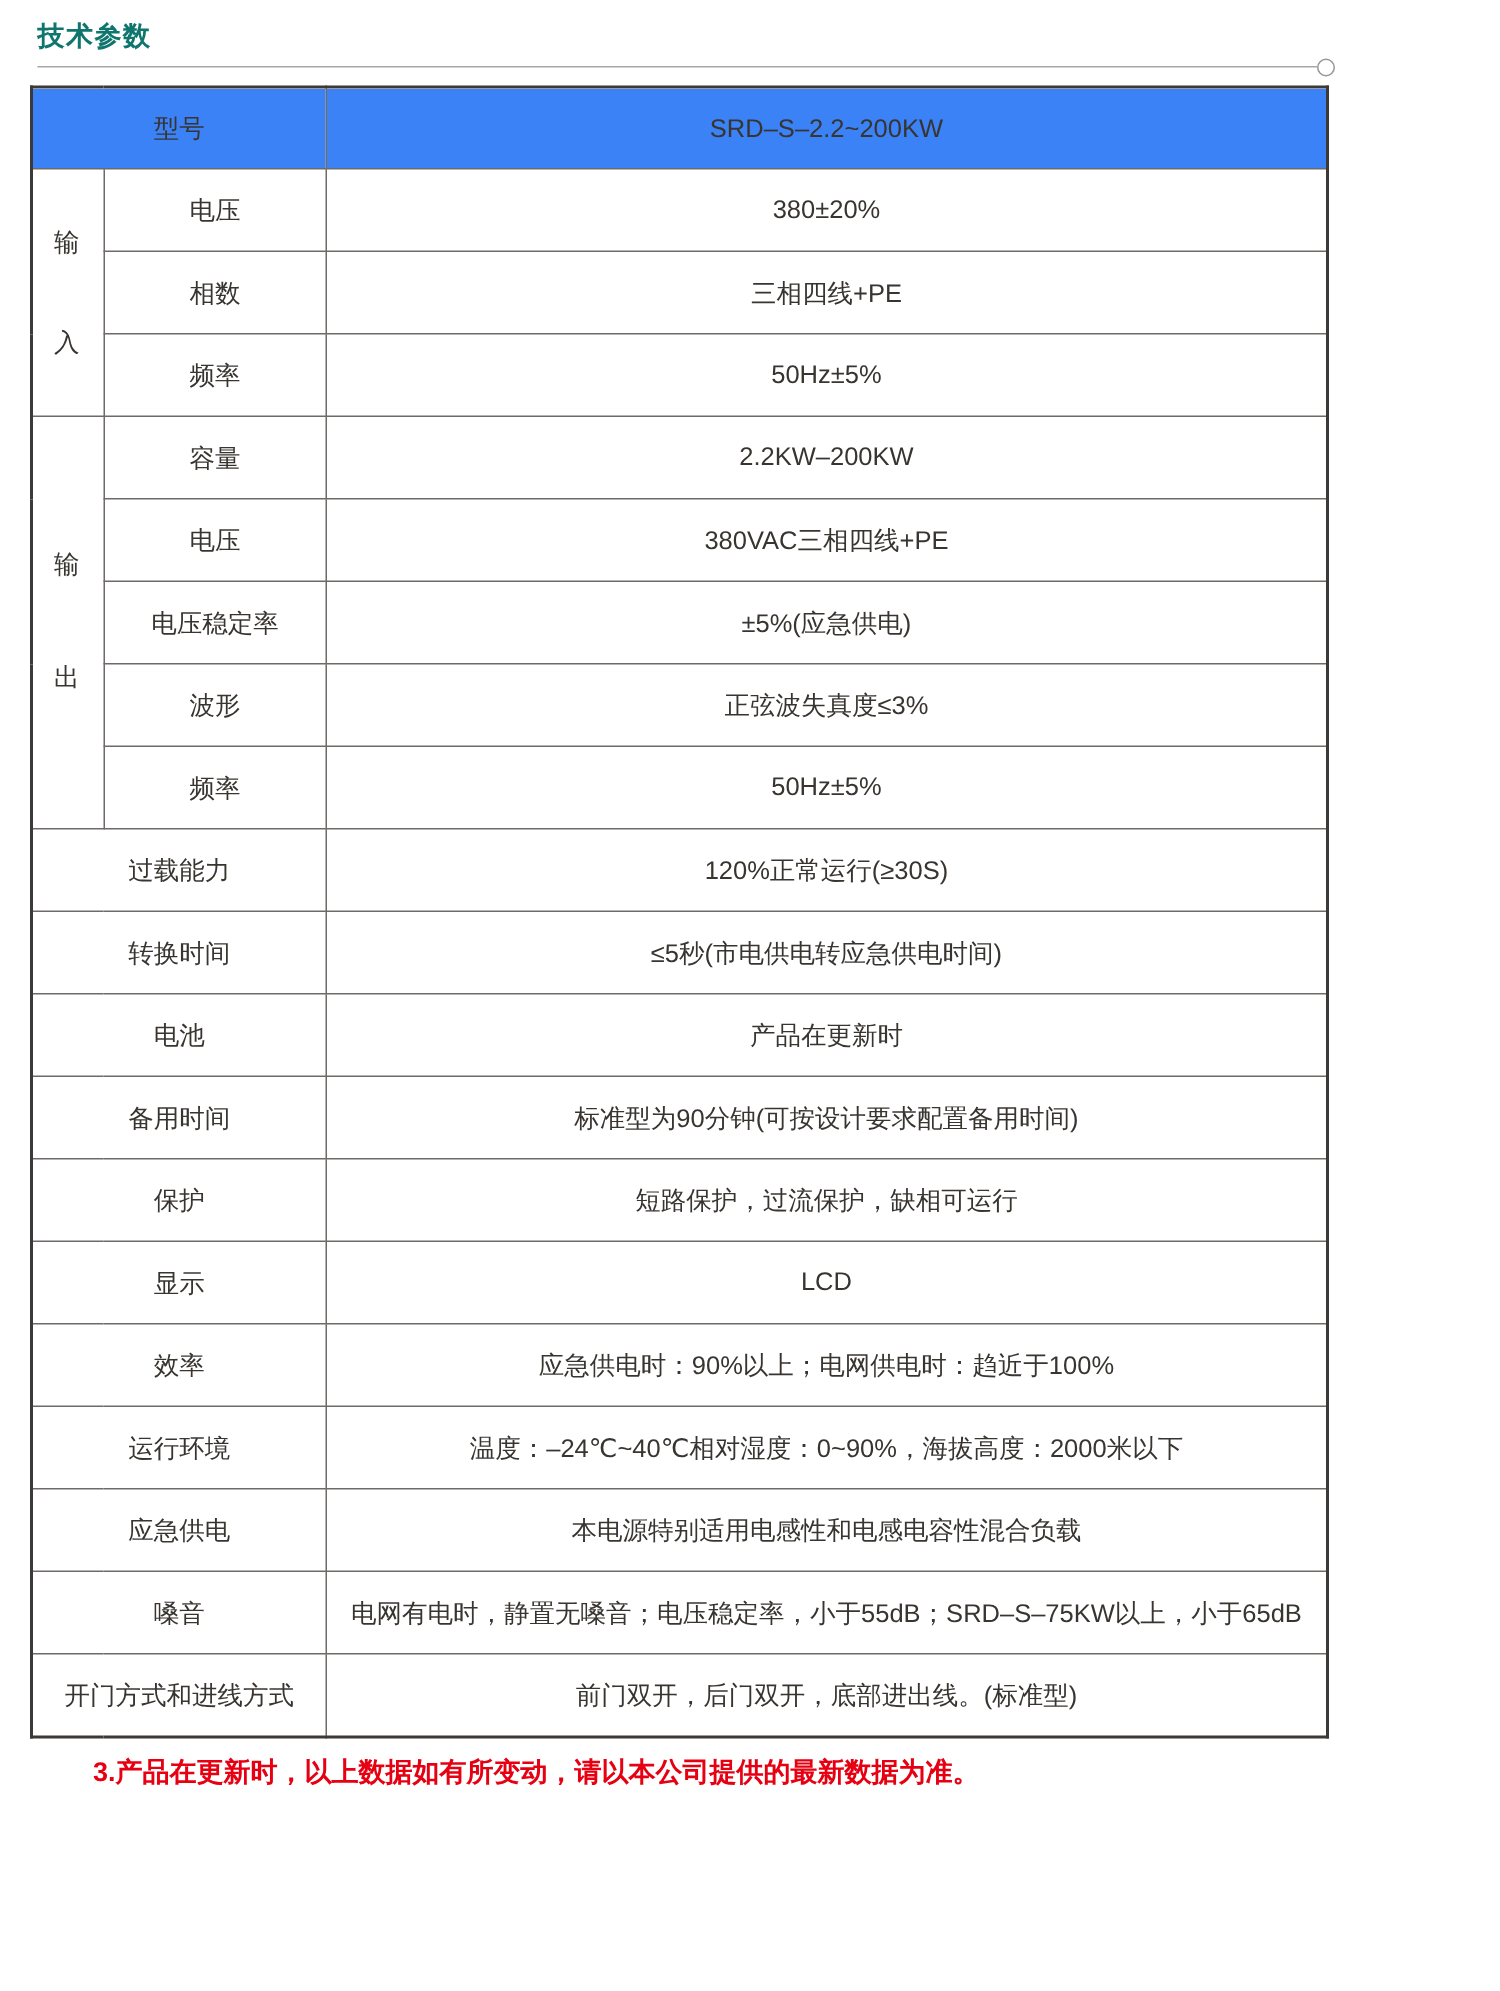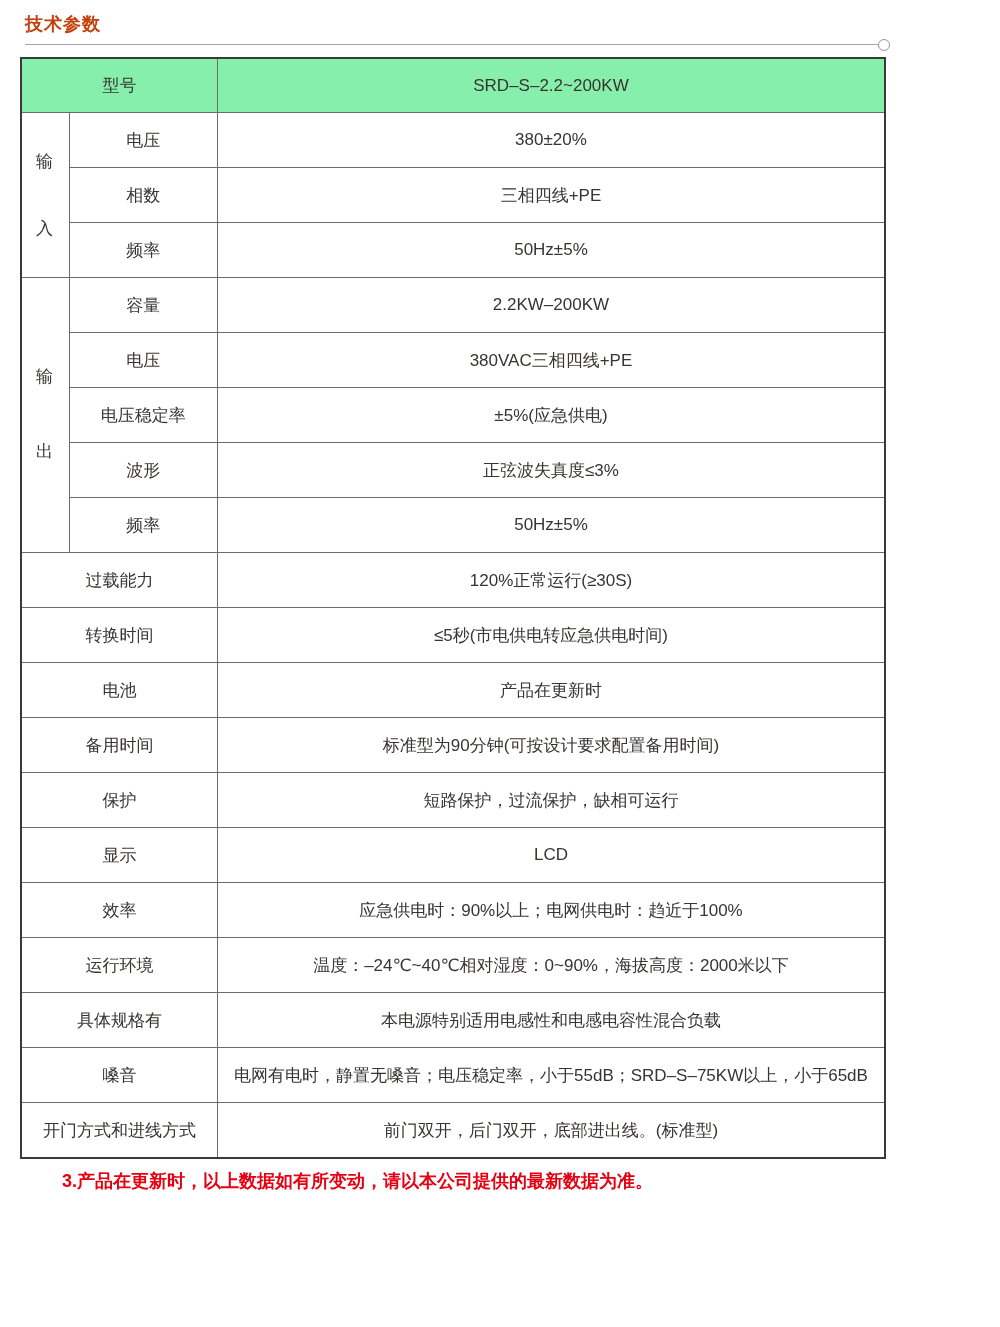--- a/index.html
+++ b/index.html
@@ -6,21 +6,21 @@
   body{
     width:1000px;height:1327px;
     background:#ffffff;
     font-family:"Liberation Sans","DejaVu Sans",sans-serif;
     color:#383430;
     position:relative;
   }
   
   .title{
     position:absolute;left:25px;top:12px;
-    font-size:18px;font-weight:bold;color:#c2410c;
+    font-size:18px;font-weight:bold;color:#0f766e;
     letter-spacing:1px;
   }
   .title-rule{
     position:absolute;left:25px;top:44px;width:853px;height:0;
     border-top:1px solid #a9a7a5;
   }
   .title-rule .knob{
     position:absolute;right:-12px;top:-6px;
     width:10px;height:10px;border:1px solid #999693;border-radius:50%;
     background:#ffffff;
@@ -36,21 +36,21 @@
   table.spec td{
     border:1px solid #6d6a67;
     text-align:center;
     vertical-align:middle;
     height:54px;
     padding:0 4px;
     overflow:hidden;
     white-space:nowrap;
   }
   table.spec{border:2px solid #3c3936;}
-  tr.hdr td{background:#86efac;height:53px;}
+  tr.hdr td{background:#3b82f6;height:53px;}
   td.group{
     padding:0;
   }
   td.group .vtext{
     display:block;
     width:1.1em;
     margin:0 auto;
     word-break:break-all;
     white-space:normal;
     text-align:left;
@@ -153,21 +153,21 @@
   </tr>
   <tr>
     <td colspan="2">效率</td>
     <td>应急供电时：90%以上；电网供电时：趋近于100%</td>
   </tr>
   <tr>
     <td colspan="2">运行环境</td>
     <td>温度：–24℃~40℃相对湿度：0~90%，海拔高度：2000米以下</td>
   </tr>
   <tr>
-    <td colspan="2">具体规格有</td>
+    <td colspan="2">应急供电</td>
     <td>本电源特别适用电感性和电感电容性混合负载</td>
   </tr>
   <tr>
     <td colspan="2">嗓音</td>
     <td>电网有电时，静置无嗓音；电压稳定率，小于55dB；SRD–S–75KW以上，小于65dB</td>
   </tr>
   <tr>
     <td colspan="2">开门方式和进线方式</td>
     <td>前门双开，后门双开，底部进出线。(标准型)</td>
   </tr>

